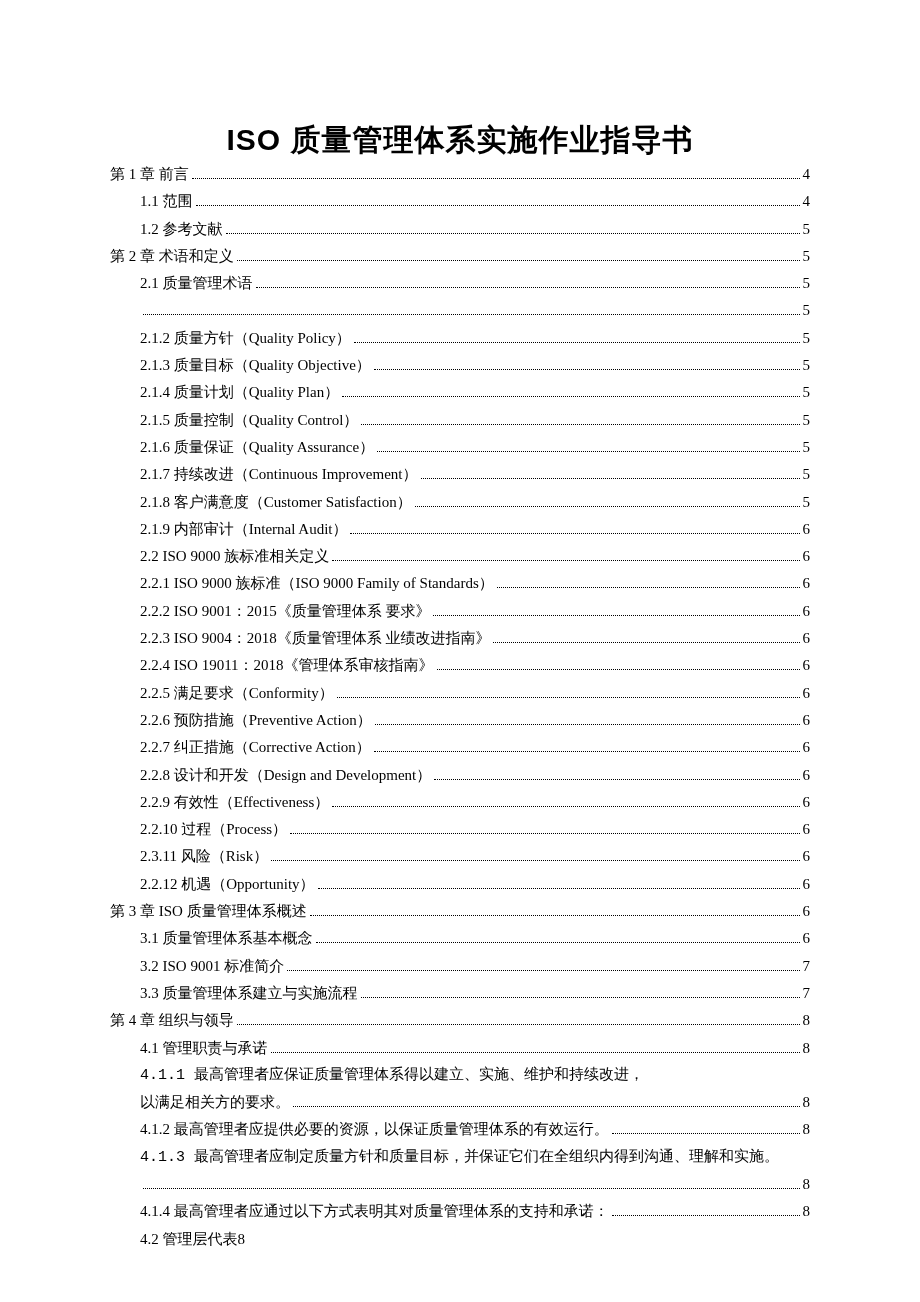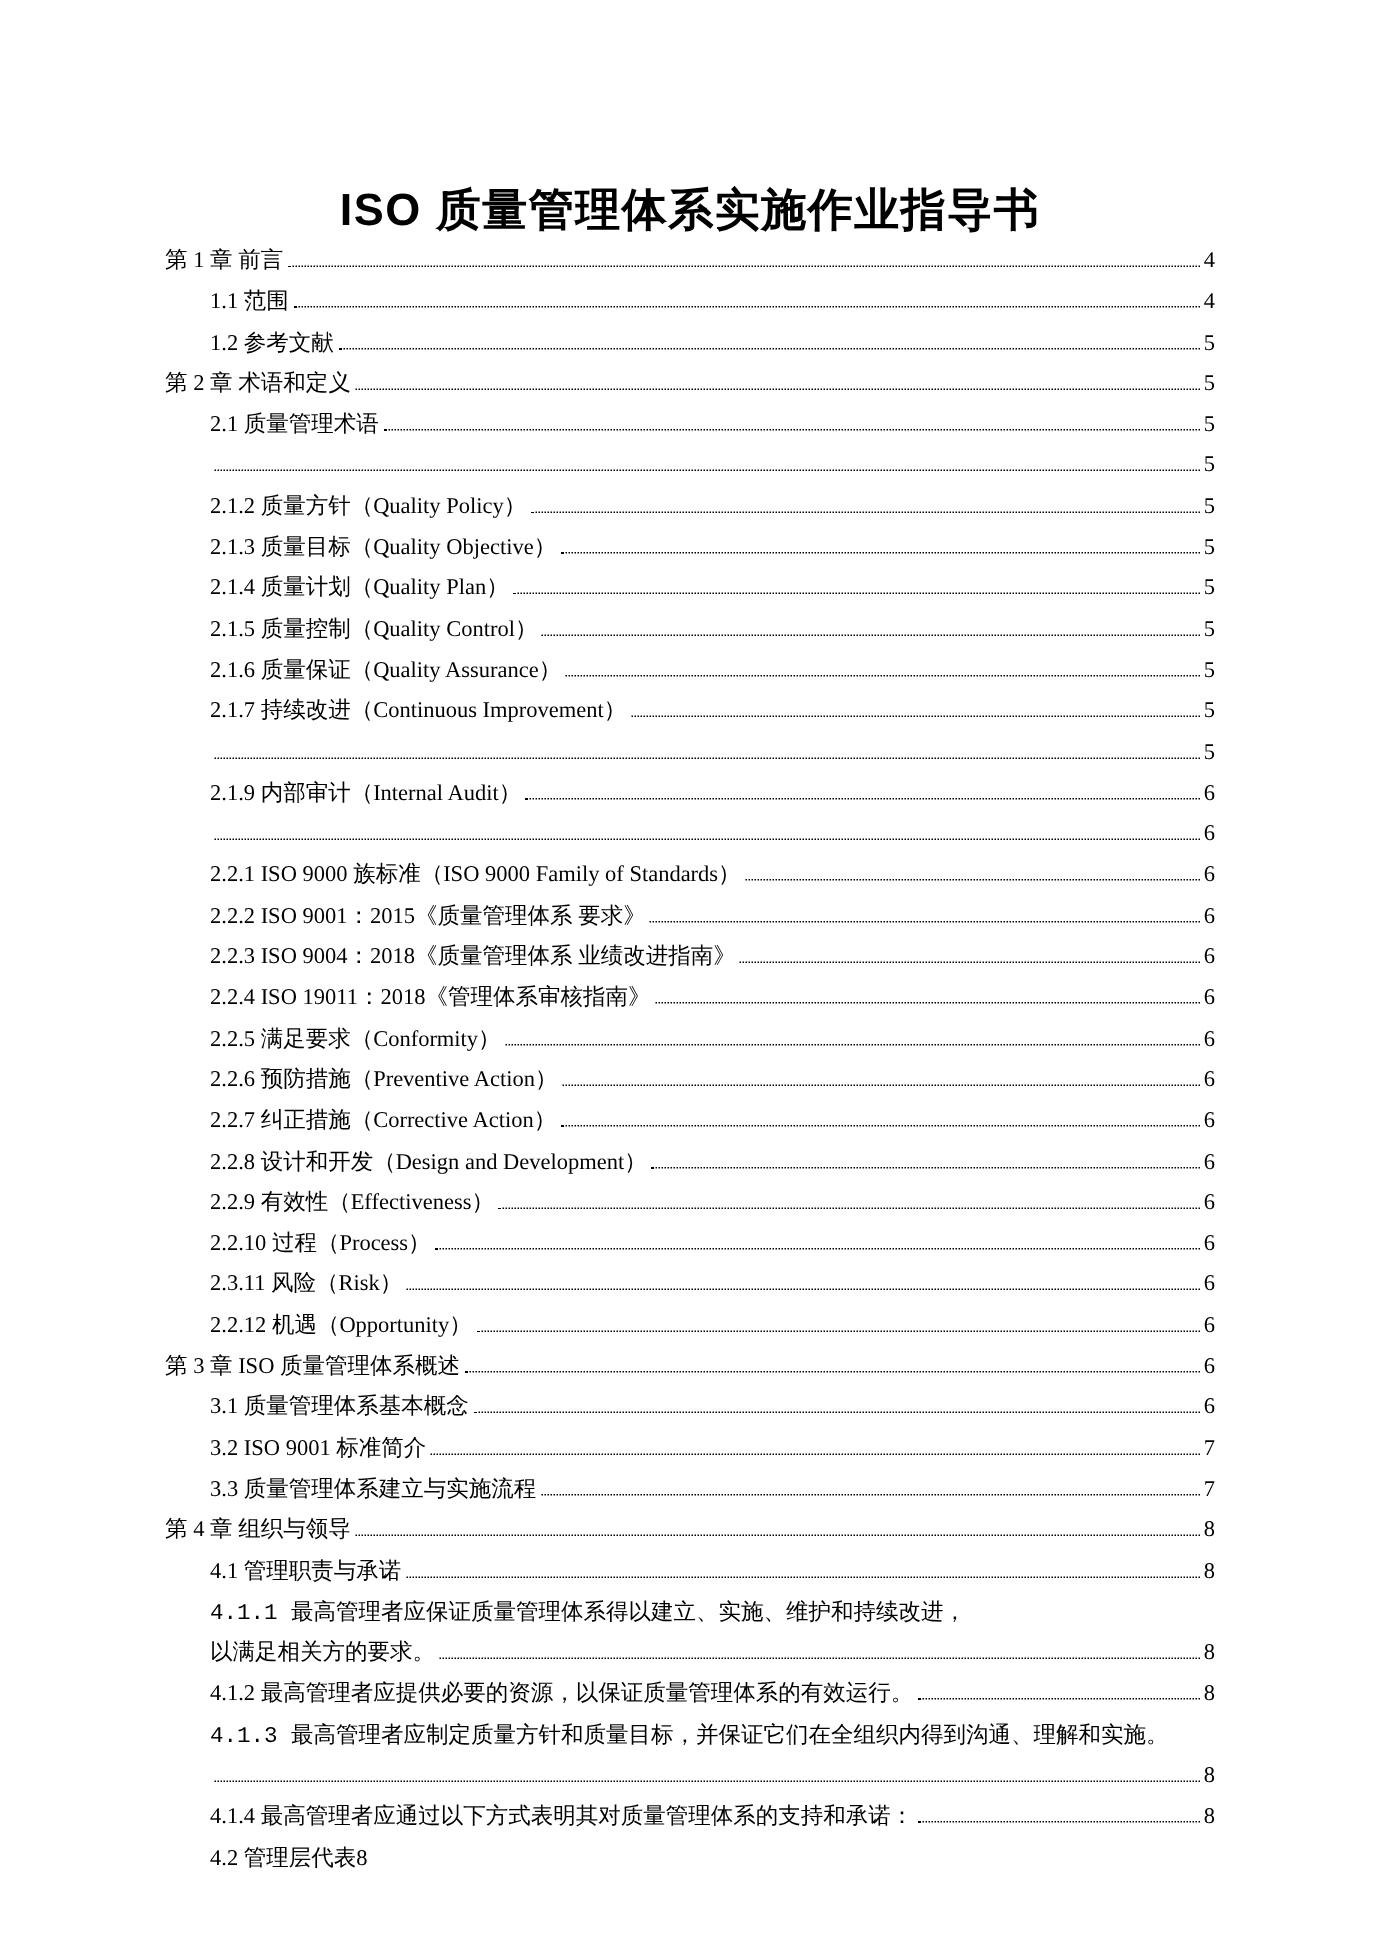--- a/index.html
+++ b/index.html
@@ -127,29 +127,31 @@
       <span class="toc-label">2.1.6 质量保证（Quality Assurance）</span>
       <span class="toc-leader"></span>
       <span class="toc-page">5</span>
     </div>
     <div class="toc-entry level-2">
       <span class="toc-label">2.1.7 持续改进（Continuous Improvement）</span>
       <span class="toc-leader"></span>
       <span class="toc-page">5</span>
     </div>
     <div class="toc-entry level-2">
+      <span class="toc-label">2.1.8 客户满意度（Customer Satisfaction）</span>
       <span class="toc-leader"></span>
       <span class="toc-page">5</span>
     </div>
     <div class="toc-entry level-2">
       <span class="toc-label">2.1.9 内部审计（Internal Audit）</span>
       <span class="toc-leader"></span>
       <span class="toc-page">6</span>
     </div>
     <div class="toc-entry level-2">
+      <span class="toc-label">2.2 ISO 9000 族标准相关定义</span>
       <span class="toc-leader"></span>
       <span class="toc-page">6</span>
     </div>
     <div class="toc-entry level-2">
       <span class="toc-label">2.2.1 ISO 9000 族标准（ISO 9000 Family of Standards）</span>
       <span class="toc-leader"></span>
       <span class="toc-page">6</span>
     </div>
     <div class="toc-entry level-2">
       <span class="toc-label">2.2.2 ISO 9001：2015《质量管理体系 要求》</span>

